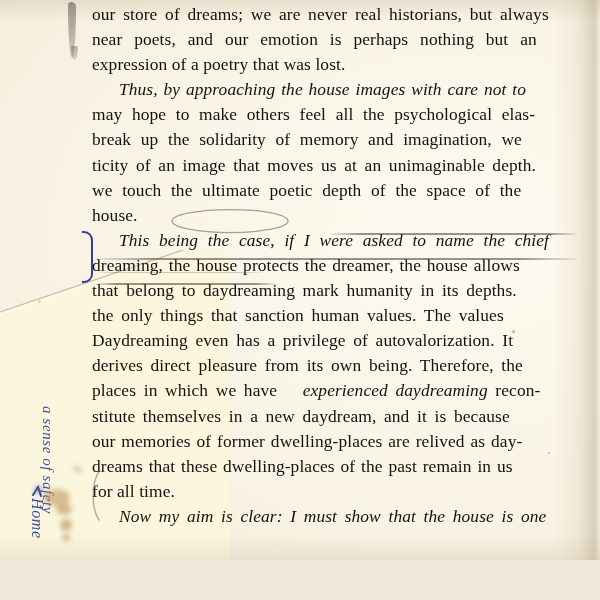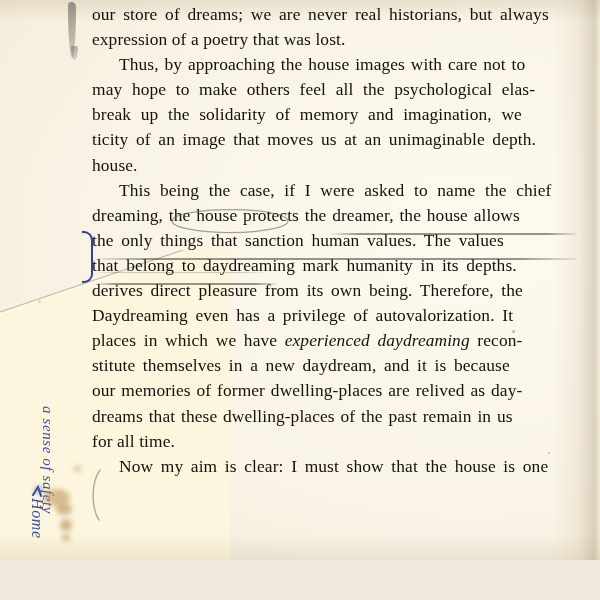--- a/index.html
+++ b/index.html
@@ -67,22 +67,22 @@
   
   .col{
     position:absolute;left:92px;top:0;width:488px;
     font-size:17.4px;line-height:25.1px;
     color:#14110d;
     text-align:justify;
     letter-spacing:.1px;
   }
   .blk{ margin:0; }
   .ln{ display:block; white-space:nowrap; }
-  .ind{ padding-left:27px; }
-  .it{ font-style:italic; }
+  .ind{ padding-left:27px;font-style:italic; }
+  .it{ font-style:italic;margin-left:18px; }
 
   
   .j1{word-spacing:1.4px}.j2{word-spacing:3.2px}.j3{word-spacing:5.2px}
   .j4{word-spacing:7.4px}.j0{word-spacing:0px}
 
   
   .fn{
     position:absolute;left:108px;top:573px;width:472px;
     font-size:13.6px;line-height:20px;color:#17130e;
     text-align:justify;
@@ -160,38 +160,40 @@
   </svg>
 
   <div class="top-curve"></div>
   <div class="bottom-curve"></div>
   <div class="right-curve"></div>
 
   <div class="col" style="top:2px">
 
     <p class="blk">
       <span class="ln j2">our store of dreams; we are never real historians, but always</span>
+      <span class="ln j4">near poets, and our emotion is perhaps nothing but an</span>
       <span class="ln j0">expression of a poetry that was lost.</span>
     </p>
 
     <p class="blk">
       <span class="ln ind j1">Thus, by approaching the house images with care not to</span>
       <span class="ln j3">may hope to make others feel all the psychological elas-</span>
       <span class="ln j3">break up the solidarity of memory and imagination, we</span>
       <span class="ln j2">ticity of an image that moves us at an unimaginable depth.</span>
+      <span class="ln j3">we touch the ultimate poetic depth of the space of the</span>
       <span class="ln j0">house.</span>
     </p>
 
     <p class="blk">
       <span class="ln ind j3">This being the case, if I were asked to name the chief</span>
       <span class="ln j1">dreaming, the house protects the dreamer, the house allows</span>
+      <span class="ln j2">that belong to daydreaming mark humanity in its depths.</span>
       <span class="ln j2">the only things that sanction human values. The values</span>
-      <span class="ln j2">that belong to daydreaming mark humanity in its depths.</span>
+      <span class="ln j2">Daydreaming even has a privilege of autovalorization. It</span>
       <span class="ln j2">derives direct pleasure from its own being. Therefore, the</span>
-      <span class="ln j2">Daydreaming even has a privilege of autovalorization. It</span>
       <span class="ln j2" id="line-italic">places in which we have <span class="it">experienced daydreaming</span> recon-</span>
       <span class="ln j2">stitute themselves in a new daydream, and it is because</span>
       <span class="ln j1">our memories of former dwelling-places are relived as day-</span>
       <span class="ln j1">dreams that these dwelling-places of the past remain in us</span>
       <span class="ln j0">for all time.</span>
     </p>
 
     <p class="blk">
       <span class="ln ind j2">Now my aim is clear: I must show that the house is one</span>
 

